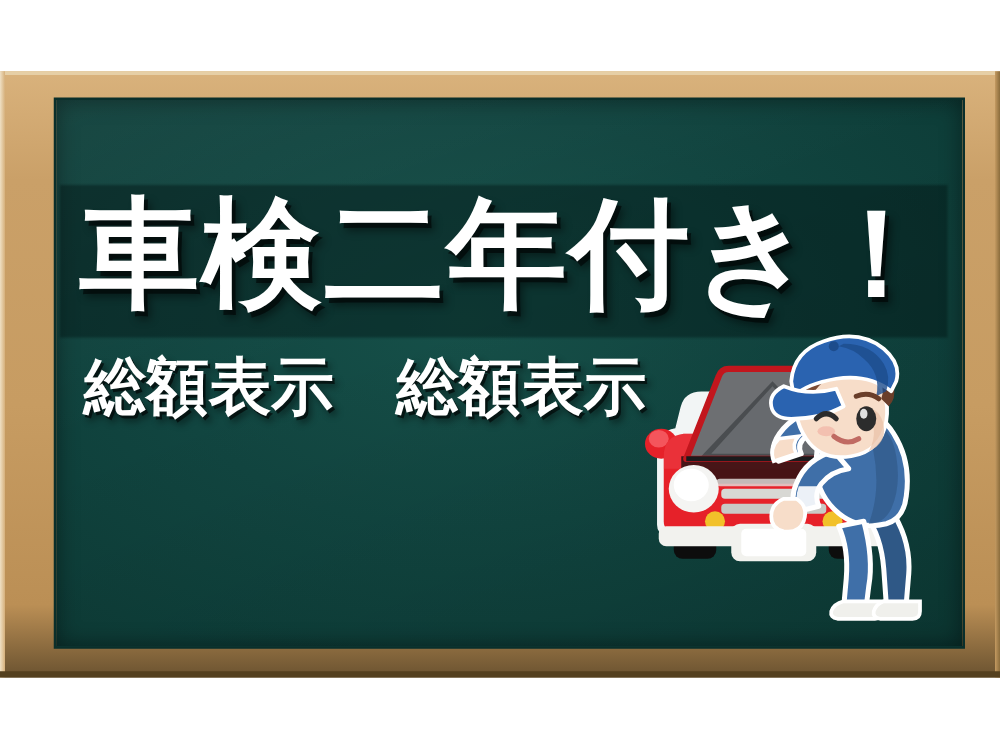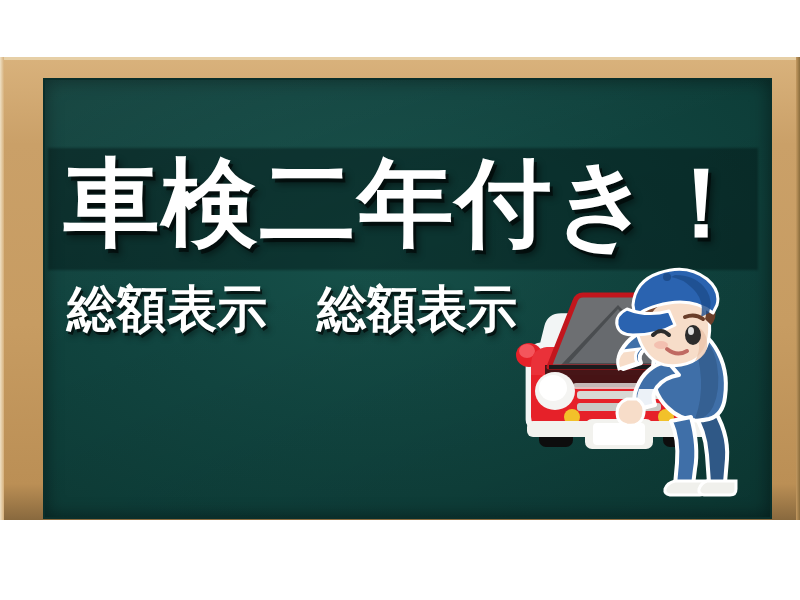--- a/index.html
+++ b/index.html
@@ -3,21 +3,21 @@
 <meta charset="utf-8">
 <style>
   html, body {
     margin: 0;
     padding: 0;
     background: #ffffff;
   }
   #root {
     position: relative;
     width: 800px;
-    height: 520px;
+    height: 600px;
     background: #ffffff;
     overflow: hidden;
     font-family: "DejaVu Sans", "Liberation Sans", sans-serif;
   }
 
   
   #frame {
     position: absolute;
     left: 0px;
     top: 57px;

